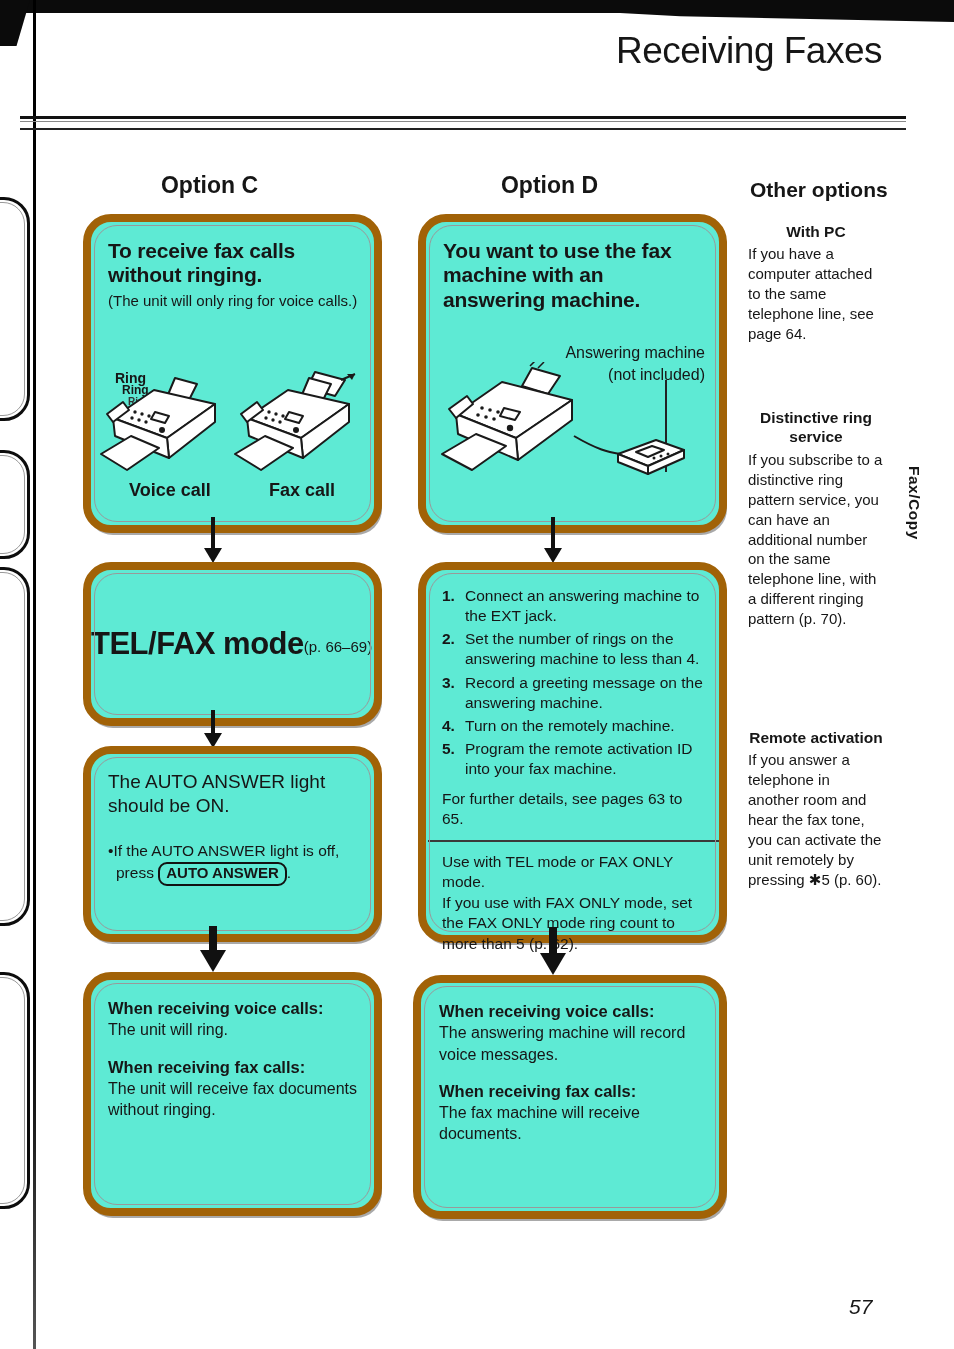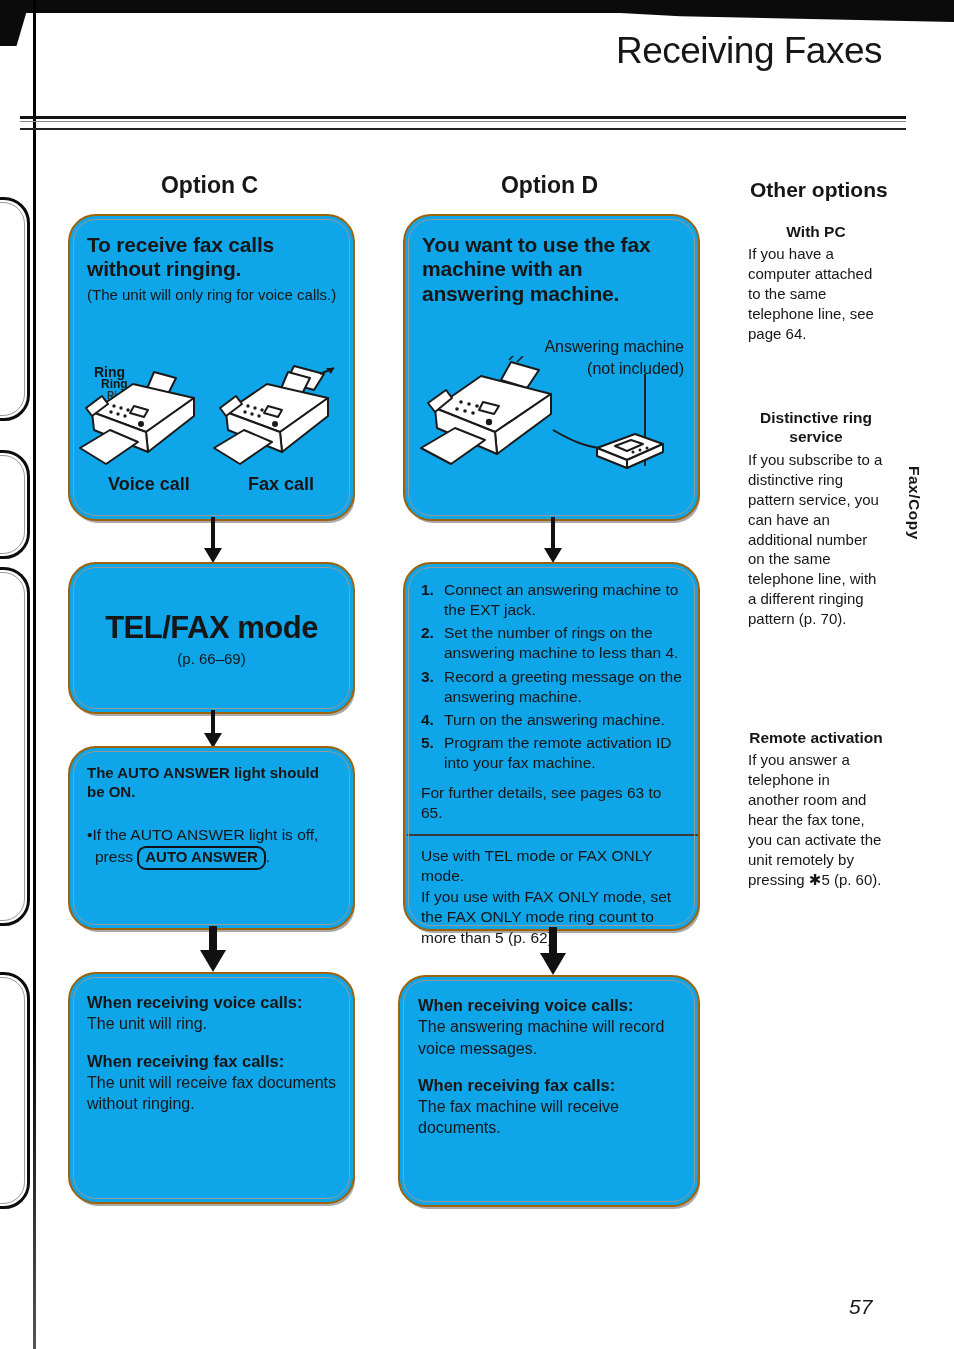--- a/index.html
+++ b/index.html
@@ -18,43 +18,43 @@
     background:linear-gradient(#000 0 75%,#555 100%);}
   .dbl-rule{position:absolute;left:20px;top:116px;width:886px;height:9px;
     border-top:3px solid #111;border-bottom:2px solid #222;}
   .dbl-rule::after{content:"";position:absolute;left:0;right:0;top:2px;height:1px;background:#8a8a8a;}
   .ghost{position:absolute;left:-30px;width:54px;border:3px solid #0d0d0d;border-radius:26px;background:transparent;}
   .ghost::before{content:"";position:absolute;inset:2px;border:1px solid #9a9a9a;border-radius:22px;}
   
   .page-title{position:absolute;top:30px;right:72px;font-size:37px;font-weight:normal;letter-spacing:-0.5px;}
   .col-head{position:absolute;font-size:23px;font-weight:bold;text-align:center;}
   
-  .rbox{position:absolute;border:2px solid #a16207;border-radius:28px;background:#0ea5e9;
-    box-shadow:2px 4px 0 -2px #a9a9a9;}
+  .rbox{position:absolute;border:8px solid #a16207;border-radius:28px;background:#5eead4;
+    box-shadow:2px 4px 0 -2px #a9a9a9;margin-left:15px;}
   .rbox::before{content:"";position:absolute;inset:3px;border:1px solid #999;border-radius:23px;pointer-events:none;}
   
   .arrow{position:absolute;}
   .arrow .shaft{position:absolute;left:50%;transform:translateX(-50%);top:0;background:#111;}
   .arrow .head{position:absolute;bottom:0;left:50%;transform:translateX(-50%);width:0;height:0;}
   .arrow.thin .shaft{width:4px;height:calc(100% - 14px);}
   .arrow.thin .head{border-left:9px solid transparent;border-right:9px solid transparent;border-top:15px solid #111;}
   .arrow.thick .shaft{width:8px;height:calc(100% - 20px);}
   .arrow.thick .head{border-left:13px solid transparent;border-right:13px solid transparent;border-top:22px solid #111;}
   
   .bx-title{font-weight:bold;font-size:21px;line-height:1.16;letter-spacing:-0.2px;}
   .bx-sub{font-size:15px;line-height:1.3;margin-top:3px;}
   .ring-stack{position:absolute;line-height:0.95;font-weight:bold;}
   .ring-stack .r1{font-size:14px;display:block;}
   .ring-stack .r2{font-size:12px;display:block;margin-left:7px;}
   .ring-stack .r3{font-size:10px;display:block;margin-left:13px;color:#333;}
   .call-label{position:absolute;font-weight:bold;font-size:18px;}
   .mode-title{font-weight:bold;font-size:31px;letter-spacing:-0.5px;}
   .mode-sub{font-size:15px;margin-top:4px;}
-  .center-col{display:flex;flex-direction:column;align-items:center;justify-content:center;height:100%;text-align:center;}
-  .bx3-title{font-weight:bold;font-size:15px;line-height:1.25;}
+  .center-col{display:flex;flex-direction:row;align-items:center;justify-content:flex-start;height:100%;text-align:center;}
+  .bx3-title{font-weight:normal;font-size:19px;line-height:1.25;}
   .bullet{font-size:15.5px;line-height:1.45;margin-top:22px;}
   .key-btn{display:inline-block;border:2px solid #111;border-radius:9px;padding:0 6px 1px 6px;
     font-weight:bold;font-size:15px;line-height:1.25;vertical-align:baseline;}
   .wr-h{font-weight:bold;font-size:16.5px;line-height:1.3;}
   .wr-b{font-size:16px;line-height:1.32;margin-bottom:16px;}
   .callout{position:absolute;right:14px;top:120px;text-align:right;font-size:16px;line-height:1.35;}
   .callout-line{position:absolute;right:52px;top:158px;height:92px;border-left:2px solid #222;}
   .steps{font-size:15.5px;line-height:1.3;}
   .step{display:flex;margin-bottom:3px;}
   .step .num{font-weight:bold;width:23px;flex:0 0 23px;}
@@ -247,21 +247,21 @@
         <div class="step">
           <span class="num">2.</span>
           <span>Set the number of rings on the answering machine to less than 4.</span>
         </div>
         <div class="step">
           <span class="num">3.</span>
           <span>Record a greeting message on the answering machine.</span>
         </div>
         <div class="step">
           <span class="num">4.</span>
-          <span>Turn on the answering machine.</span>
+          <span>Turn on the remotely machine.</span>
         </div>
         <div class="step">
           <span class="num">5.</span>
           <span>Program the remote activation ID into your fax machine.</span>
         </div>
       </div>
       <div class="note">For further details, see pages 63 to 65.</div>
       <hr class="divider">
       <div class="footer-txt">Use with TEL mode or FAX ONLY mode.</div>
       <div class="footer-txt">If you use with FAX ONLY mode, set the FAX ONLY mode ring count to more than 5 (p. 62).</div>

